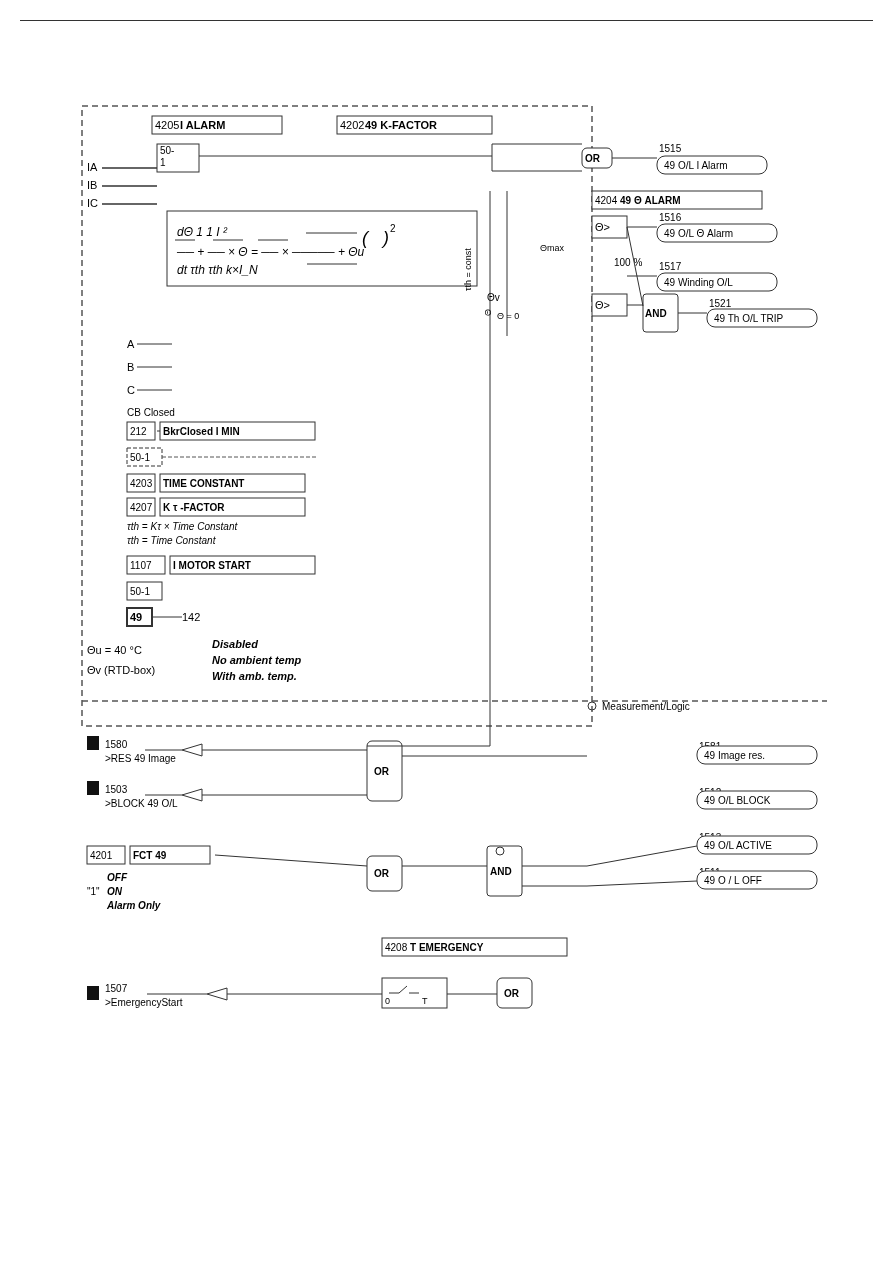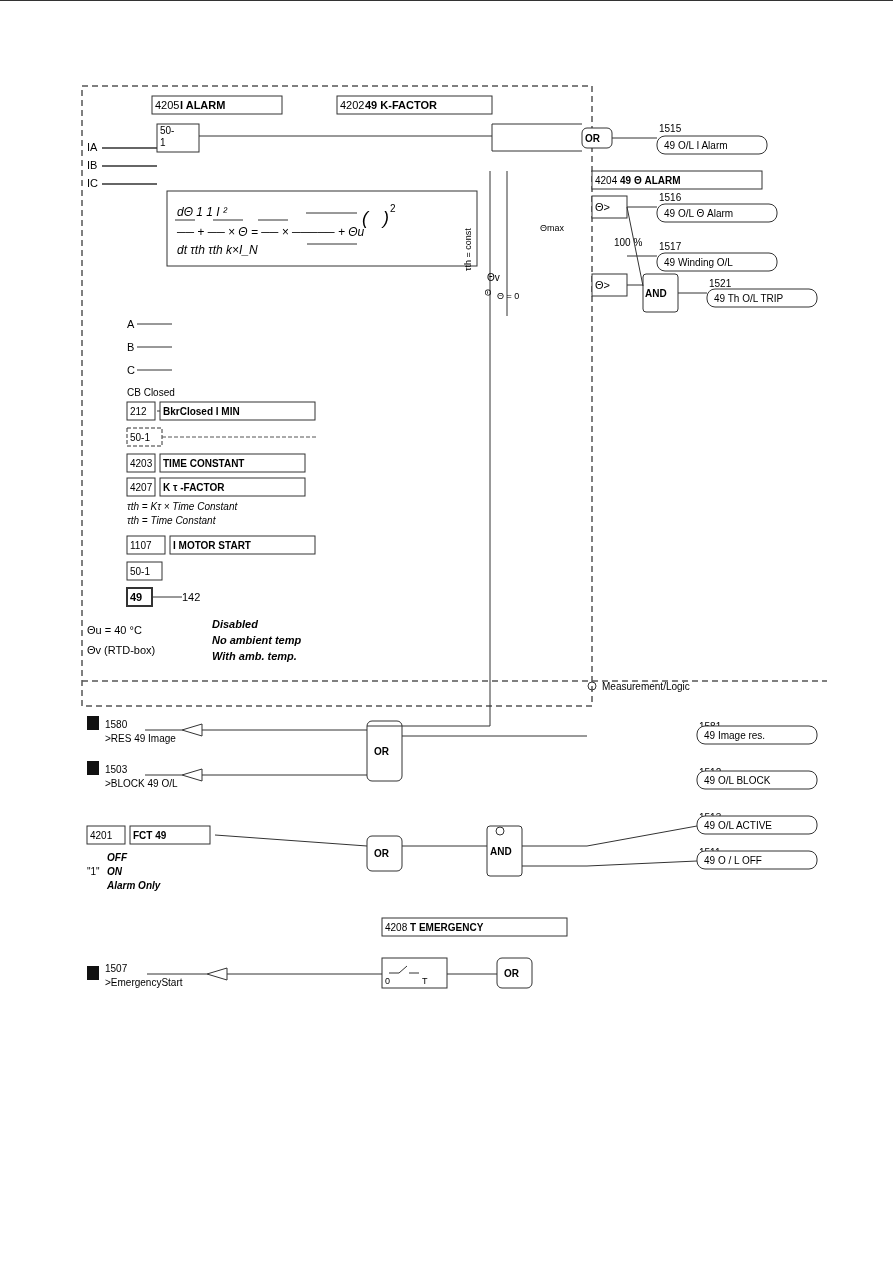--- a/index.html
+++ b/index.html
@@ -10,20 +10,21 @@
       width: 893px;
       min-height: 1263px;
       position: relative;
       overflow: hidden;
     }
 
     .page {
       width: 893px;
       min-height: 1263px;
       background: #fff;
+      padding: 20px;
       position: relative;
     }
 
     .top-line {
       border-top: 1px solid #333;
       margin-bottom: 15px;
     }
 
     .main-diagram {
       position: relative;

